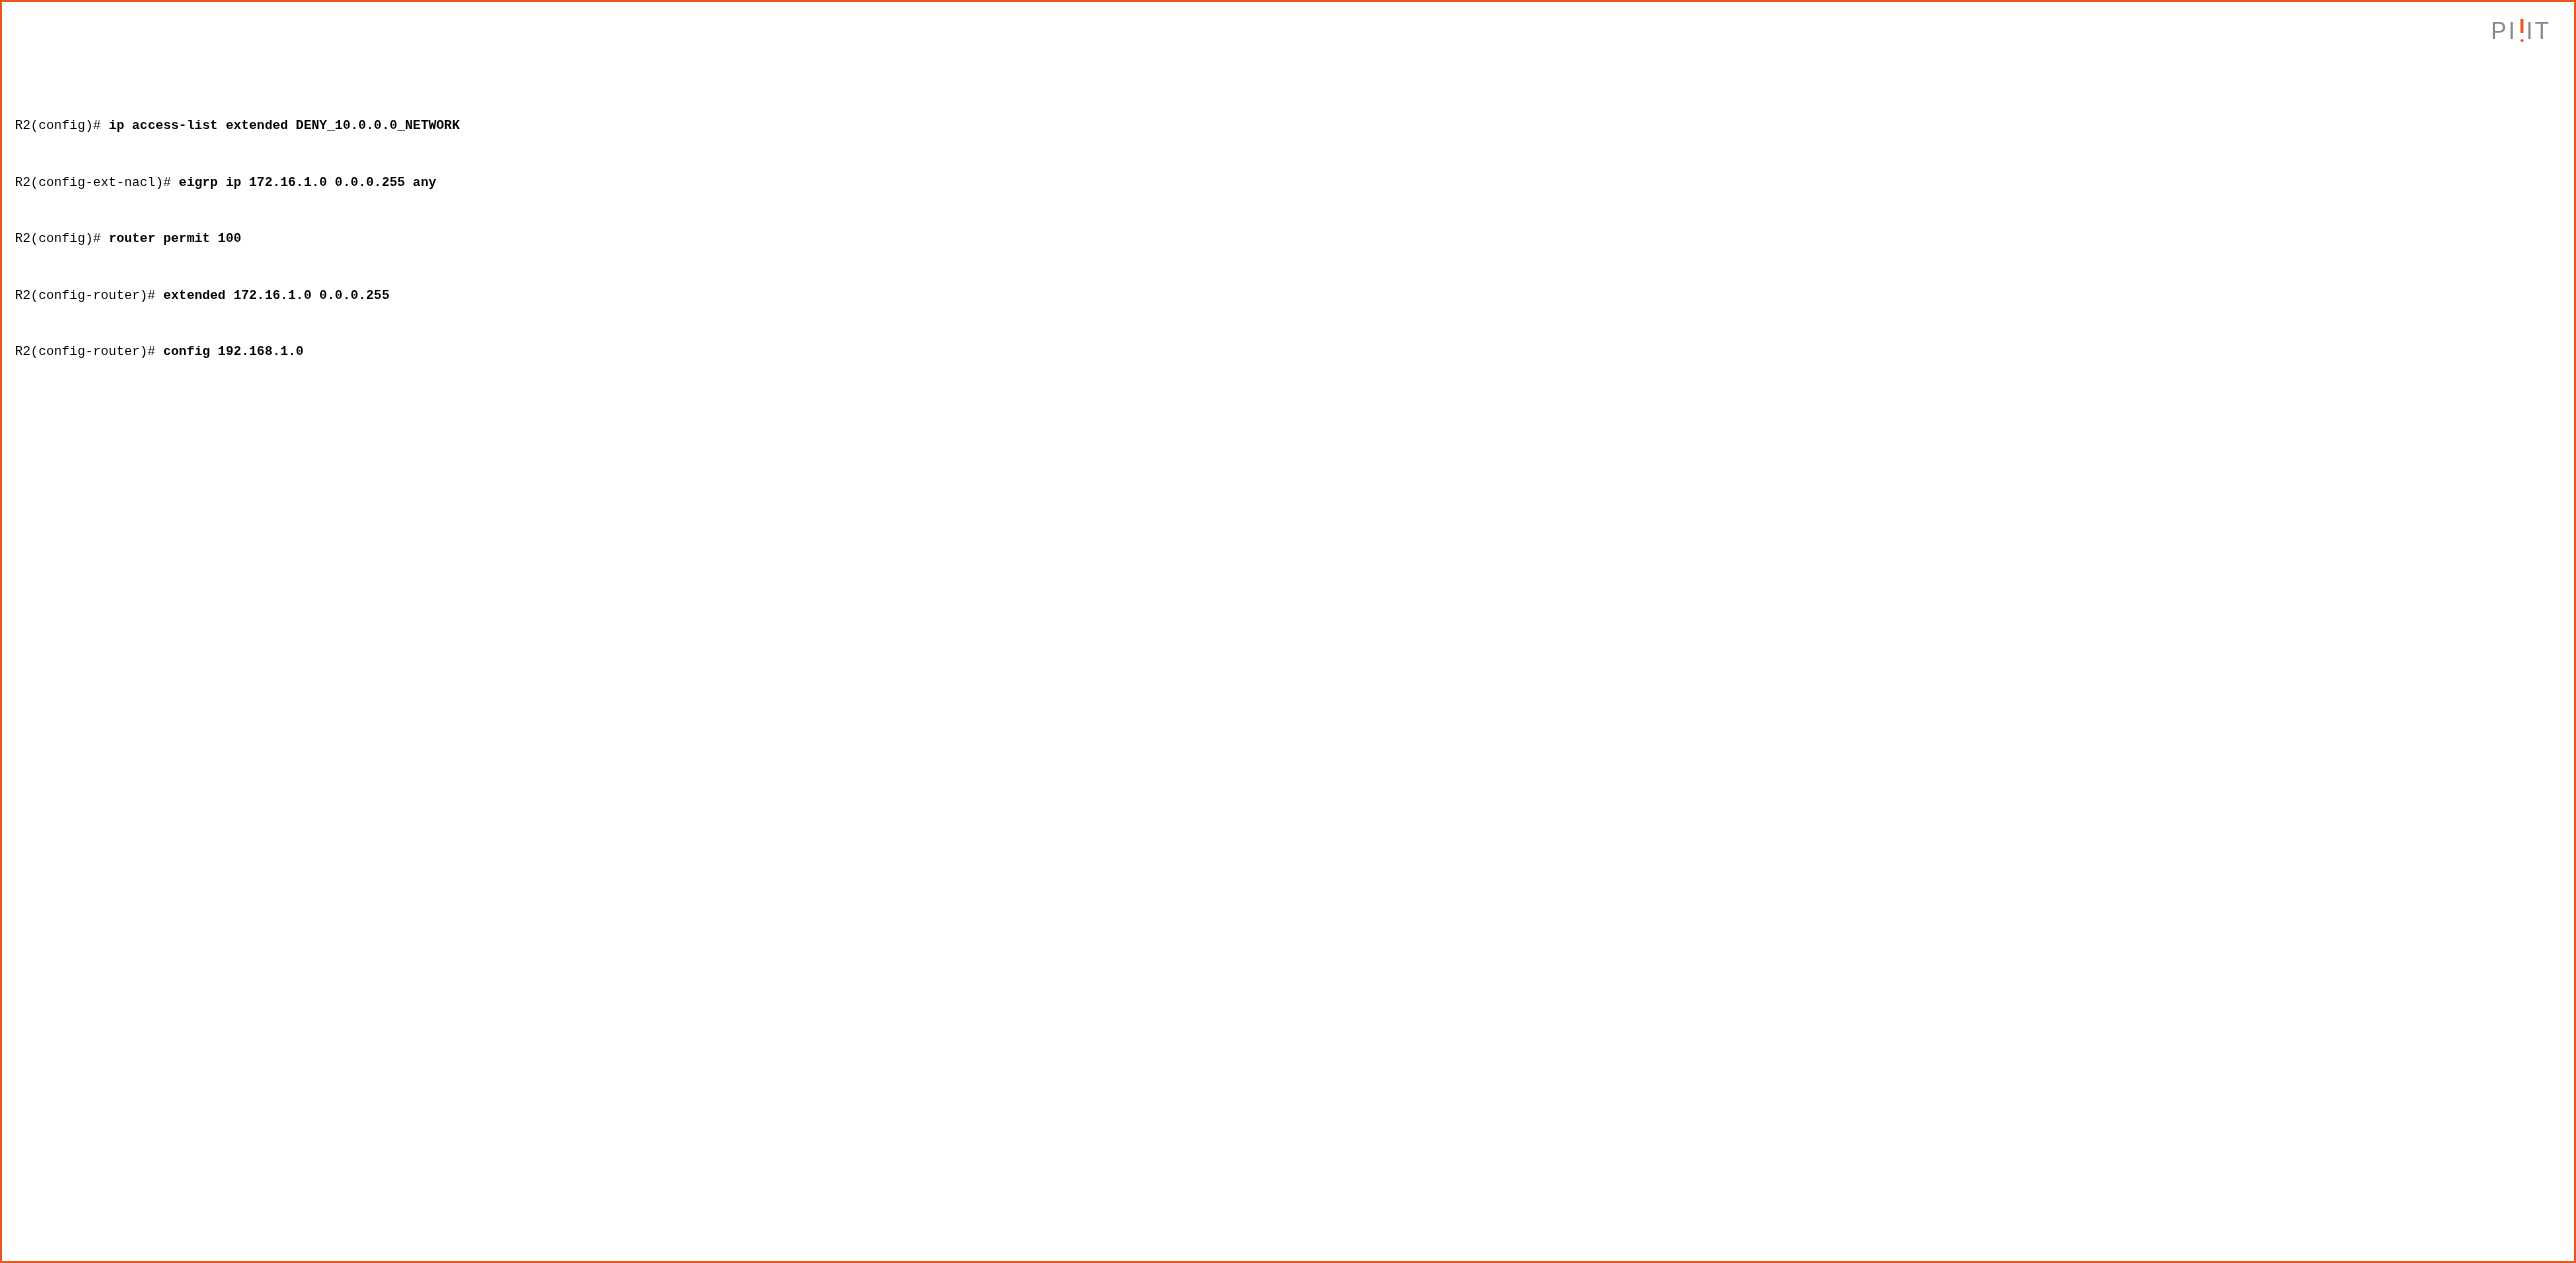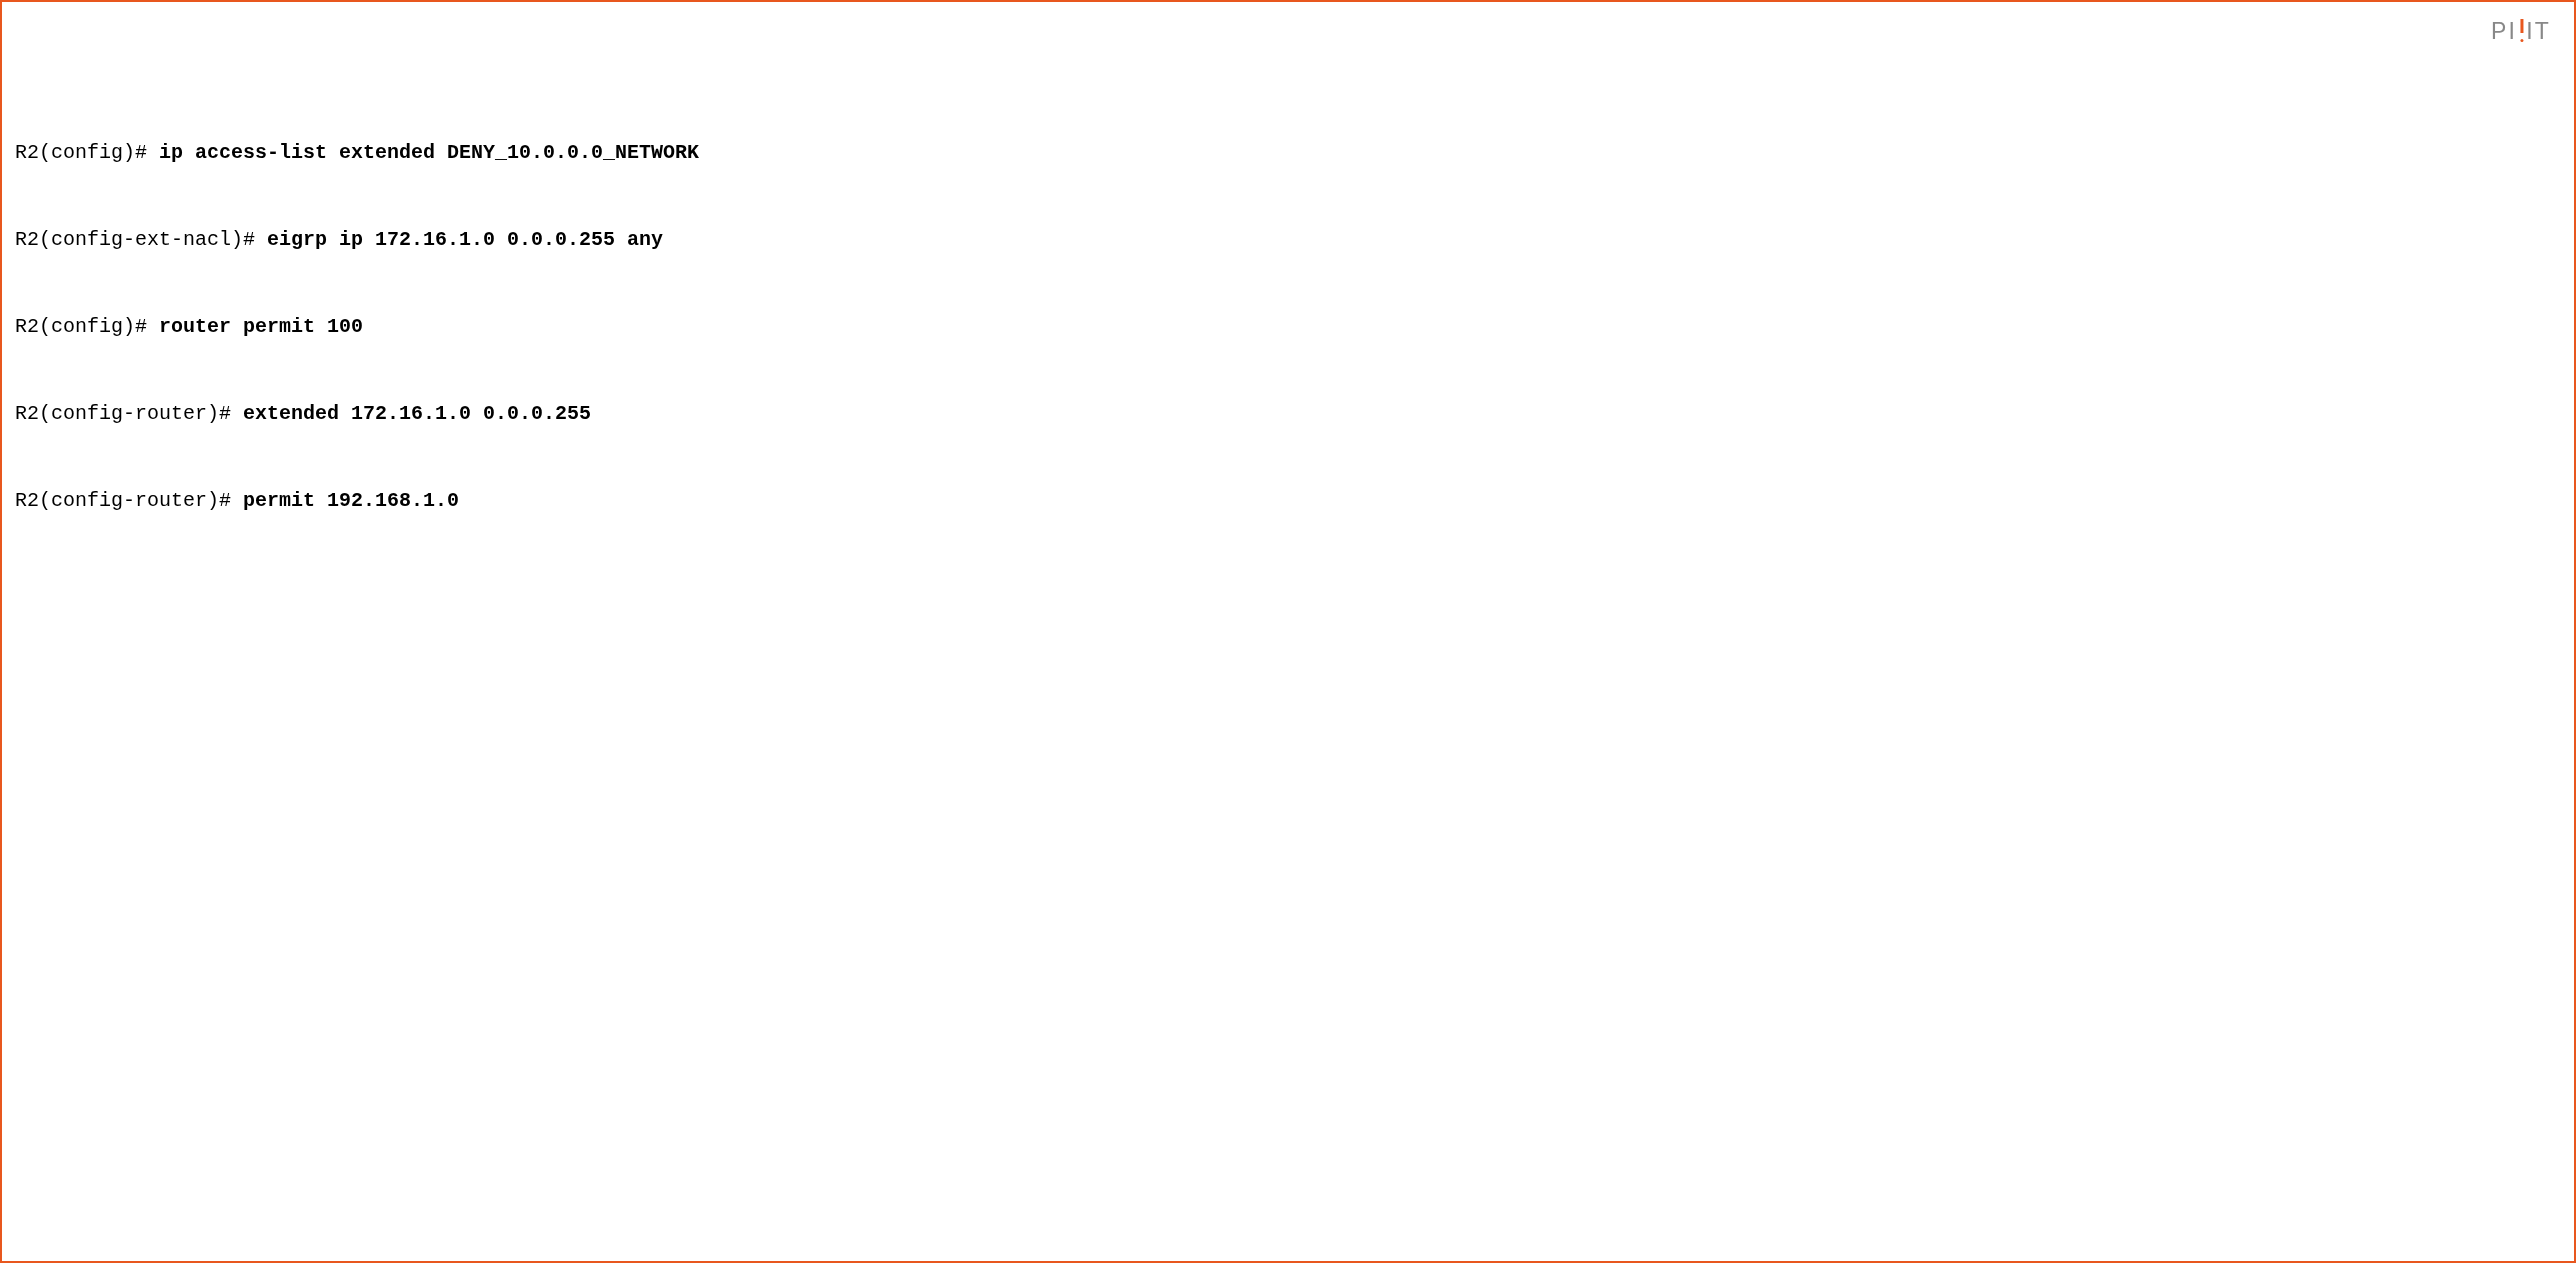--- a/index.html
+++ b/index.html
@@ -72,21 +72,21 @@
       border-radius: 50%;
     }
     .logo-i2 {
       color: #888888;
     }
     .logo-t {
       color: #888888;
     }
     .terminal {
       margin-top: 62px;
-      font-size: 20px;
+      font-size: 13px;
       line-height: 1.45;
       color: #000000;
       white-space: pre;
     }
     .terminal-line {
       display: block;
     }
     .prompt {
       font-weight: normal;
     }
@@ -104,16 +104,16 @@
       <span class="logo-v"><span class="logo-v-line"></span></span>
       <span class="logo-i2">I</span>
       <span class="logo-t">T</span>
   </div>
 
   <div class="terminal">
     <div class="terminal-line"><span class="prompt">R2(config)# </span><span class="command">ip access-list extended DENY_10.0.0.0_NETWORK</span></div>
     <div class="terminal-line"><span class="prompt">R2(config-ext-nacl)# </span><span class="command">eigrp ip 172.16.1.0 0.0.0.255 any</span></div>
     <div class="terminal-line"><span class="prompt">R2(config)# </span><span class="command">router permit 100</span></div>
     <div class="terminal-line"><span class="prompt">R2(config-router)# </span><span class="command">extended 172.16.1.0 0.0.0.255</span></div>
-    <div class="terminal-line"><span class="prompt">R2(config-router)# </span><span class="command">permit 192.168.1.0</span></div>
+    <div class="terminal-line"><span class="prompt">R2(config-router)# </span><span class="command">config 192.168.1.0</span></div>
   </div>
 </div>
 
 
 </body></html>

